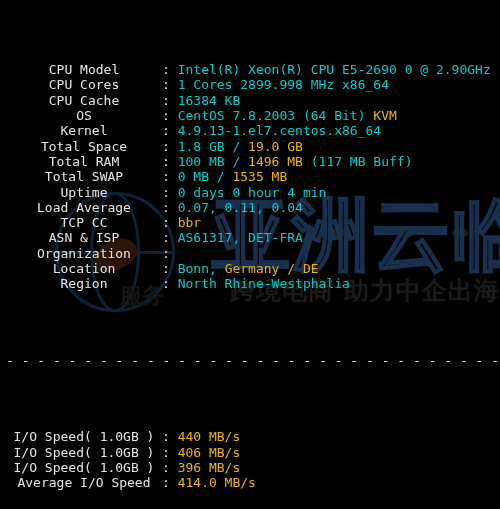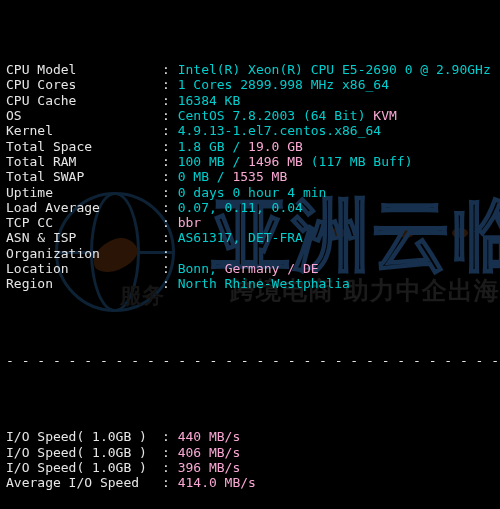--- a/index.html
+++ b/index.html
@@ -110,31 +110,31 @@
     z-index: 2;
     padding: 1px 0 0 6px;
     font-size: 13px;
     line-height: 15.3px;
     white-space: pre;
   }
   .row { height: 15.3px; }
   .lbl   { color: #e6e6e6; }
   .colon { color: #e6e6e6; }
   .cyan  { color: #00cdcd; margin-top: 44px; }
-  .yel   { color: #f9a8d4; }
+  .yel   { color: #eab308; }
 
   .sep {
     height: 15.3px;
     color: #e6e6e6;
     overflow: hidden;
     letter-spacing: 0px;
   }
 
   
-  .c-label { display: inline-block; width: 156px; }
+  .c-label { display: inline-block; width: 156px; text-align: center; }
 </style>
 </head>
 <body>
 
 <div id="watermark">
   <div class="wm-globe"></div>
   <div class="wm-blob"></div>
   <div class="wm-dot" style="left:330px;top:228px;"></div>
   <div class="wm-dot" style="left:398px;top:228px;"></div>
   <div class="wm-dot" style="left:452px;top:228px;"></div>

